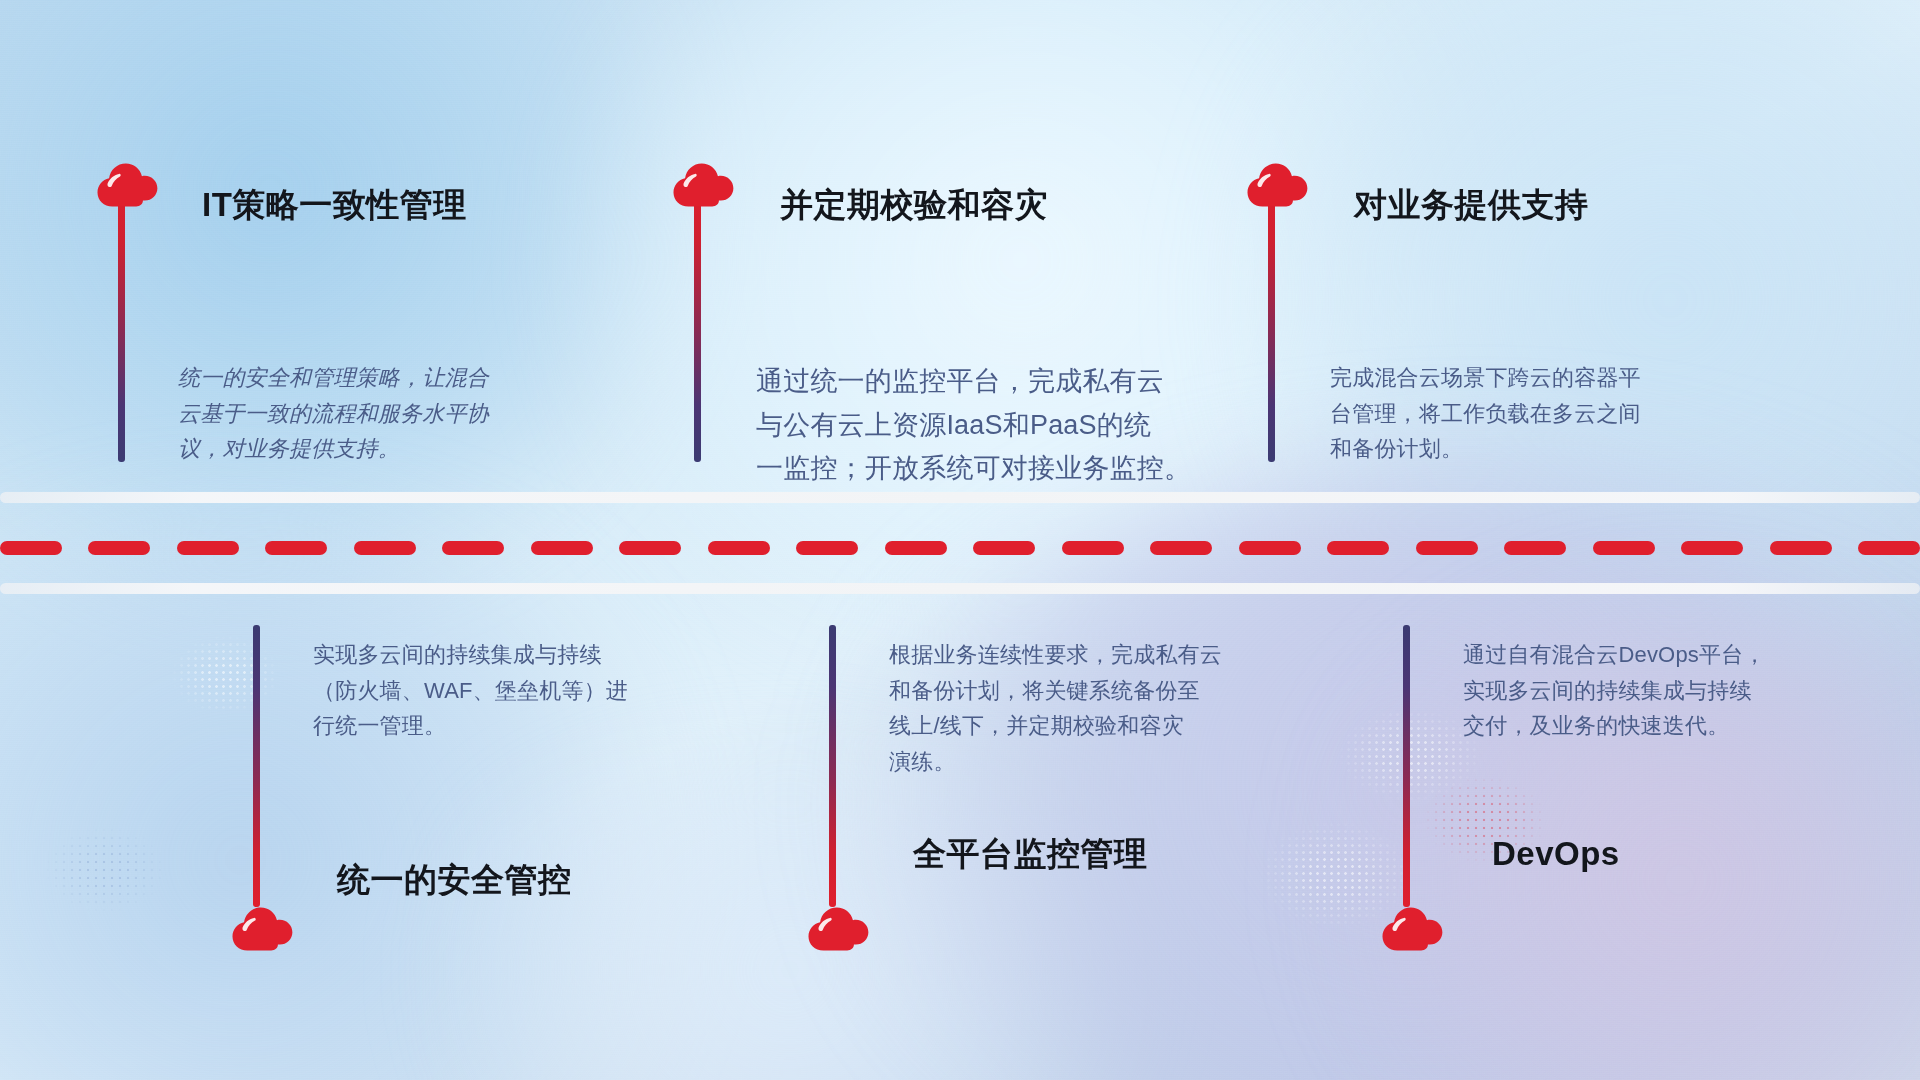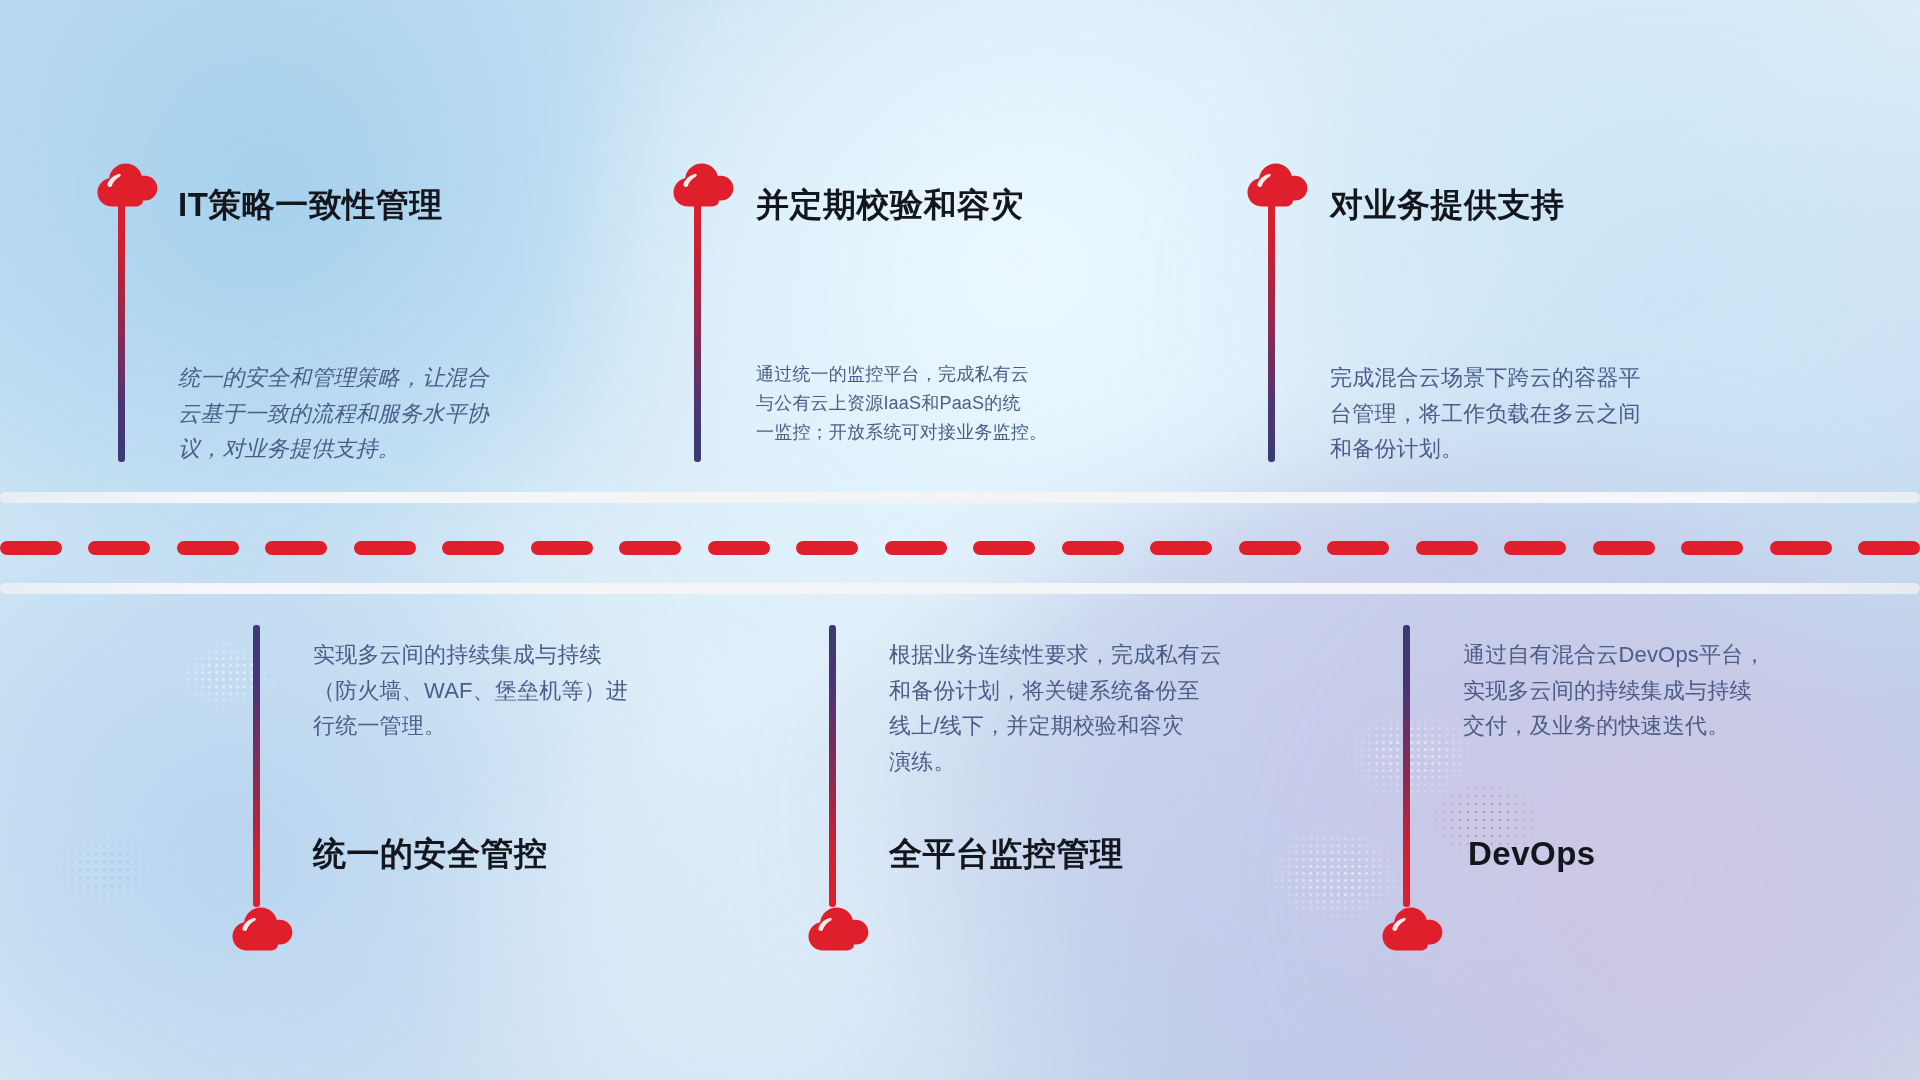--- a/index.html
+++ b/index.html
@@ -174,20 +174,21 @@
     width: 62px;
     height: 46px;
   }
 
   .col-title {
     position: absolute;
     font-weight: bold;
     color: #13161c;
     white-space: nowrap;
     letter-spacing: 0.5px;
+    margin-left: 24px;
   }
   .col-body {
     position: absolute;
     color: #4a5c88;
     line-height: 1.62;
     white-space: pre-line;
     letter-spacing: 0.2px;
   }
 </style>
 </head>
@@ -252,21 +253,21 @@
 议，对业务提供支持。</div>
   </div>
 
   <div class="col">
     <div class="pin-line down" style="left:694px; top:180px; height:282px;"></div>
     <svg class="cloud-icon" style="left:672px; top:163px;" viewBox="0 0 62 46">
       <path d="M16.5 45C8.0 45 1.5 38.6 1.5 30.7c0-7.0 5.0-12.9 11.7-14.3C14.4 8.0 21.5 1.6 30.1 1.6c7.9 0 14.6 5.4 16.3 12.7 0.9-0.2 1.9-0.3 2.9-0.3 7.0 0 12.7 5.6 12.7 12.5C62 33.4 56.3 39 49.3 39c0 0-1.2 0-1.9 0C47.4 42.5 44.3 45 40.6 45H16.5z" transform="translate(0,-1) scale(0.99)" fill="#e01f2d"></path>
       <path d="M11.6 20.5c1.9-5.0 6.2-8.6 11.4-9.6 1.6-0.3 2.4 1.9 1.0 2.7-3.9 2.2-6.8 5.5-8.3 9.4-0.7 1.8-3.5 1.1-4.1-0.6-0.1-0.6-0.2-1.2 0-1.9z" fill="#ffffff" opacity="0.9"></path>
     </svg>
     <div class="col-title" style="left:756px; top:205px; font-size:33px; transform:translateY(-50%);">并定期校验和容灾</div>
-    <div class="col-body" style="left:756px; top:360px; width:460px; font-size:18px;">通过统一的监控平台，完成私有云
+    <div class="col-body" style="left:756px; top:360px; width:460px; font-size:27px;">通过统一的监控平台，完成私有云
 与公有云上资源IaaS和PaaS的统
 一监控；开放系统可对接业务监控。</div>
   </div>
 
   <div class="col">
     <div class="pin-line down" style="left:1268px; top:180px; height:282px;"></div>
     <svg class="cloud-icon" style="left:1246px; top:163px;" viewBox="0 0 62 46">
       <path d="M16.5 45C8.0 45 1.5 38.6 1.5 30.7c0-7.0 5.0-12.9 11.7-14.3C14.4 8.0 21.5 1.6 30.1 1.6c7.9 0 14.6 5.4 16.3 12.7 0.9-0.2 1.9-0.3 2.9-0.3 7.0 0 12.7 5.6 12.7 12.5C62 33.4 56.3 39 49.3 39c0 0-1.2 0-1.9 0C47.4 42.5 44.3 45 40.6 45H16.5z" transform="translate(0,-1) scale(0.99)" fill="#e01f2d"></path>
       <path d="M11.6 20.5c1.9-5.0 6.2-8.6 11.4-9.6 1.6-0.3 2.4 1.9 1.0 2.7-3.9 2.2-6.8 5.5-8.3 9.4-0.7 1.8-3.5 1.1-4.1-0.6-0.1-0.6-0.2-1.2 0-1.9z" fill="#ffffff" opacity="0.9"></path>
     </svg>
@@ -274,21 +275,21 @@
     <div class="col-body" style="left:1330px; top:360px; width:440px; font-size:22px;">完成混合云场景下跨云的容器平
 台管理，将工作负载在多云之间
 和备份计划。</div>
   </div>
 
   <div class="col">
     <div class="pin-line up" style="left:253px; top:625px; height:282px;"></div>
     <div class="col-body" style="left:313px; top:637px; width:440px; font-size:22px;">实现多云间的持续集成与持续
 （防火墙、WAF、堡垒机等）进
 行统一管理。</div>
-    <div class="col-title" style="left:313px; top:854px; font-size:33px; transform:translateY(-50%);">统一的安全管控</div>
+    <div class="col-title" style="left:313px; top:880px; font-size:33px; transform:translateY(-50%);">统一的安全管控</div>
     <svg class="cloud-icon" style="left:231px; top:907px;" viewBox="0 0 62 46">
       <path d="M16.5 45C8.0 45 1.5 38.6 1.5 30.7c0-7.0 5.0-12.9 11.7-14.3C14.4 8.0 21.5 1.6 30.1 1.6c7.9 0 14.6 5.4 16.3 12.7 0.9-0.2 1.9-0.3 2.9-0.3 7.0 0 12.7 5.6 12.7 12.5C62 33.4 56.3 39 49.3 39c0 0-1.2 0-1.9 0C47.4 42.5 44.3 45 40.6 45H16.5z" transform="translate(0,-1) scale(0.99)" fill="#e01f2d"></path>
       <path d="M11.6 20.5c1.9-5.0 6.2-8.6 11.4-9.6 1.6-0.3 2.4 1.9 1.0 2.7-3.9 2.2-6.8 5.5-8.3 9.4-0.7 1.8-3.5 1.1-4.1-0.6-0.1-0.6-0.2-1.2 0-1.9z" fill="#ffffff" opacity="0.9"></path>
     </svg>
   </div>
 
   <div class="col">
     <div class="pin-line up" style="left:829px; top:625px; height:282px;"></div>
     <div class="col-body" style="left:889px; top:637px; width:440px; font-size:22px;">根据业务连续性要求，完成私有云
 和备份计划，将关键系统备份至

